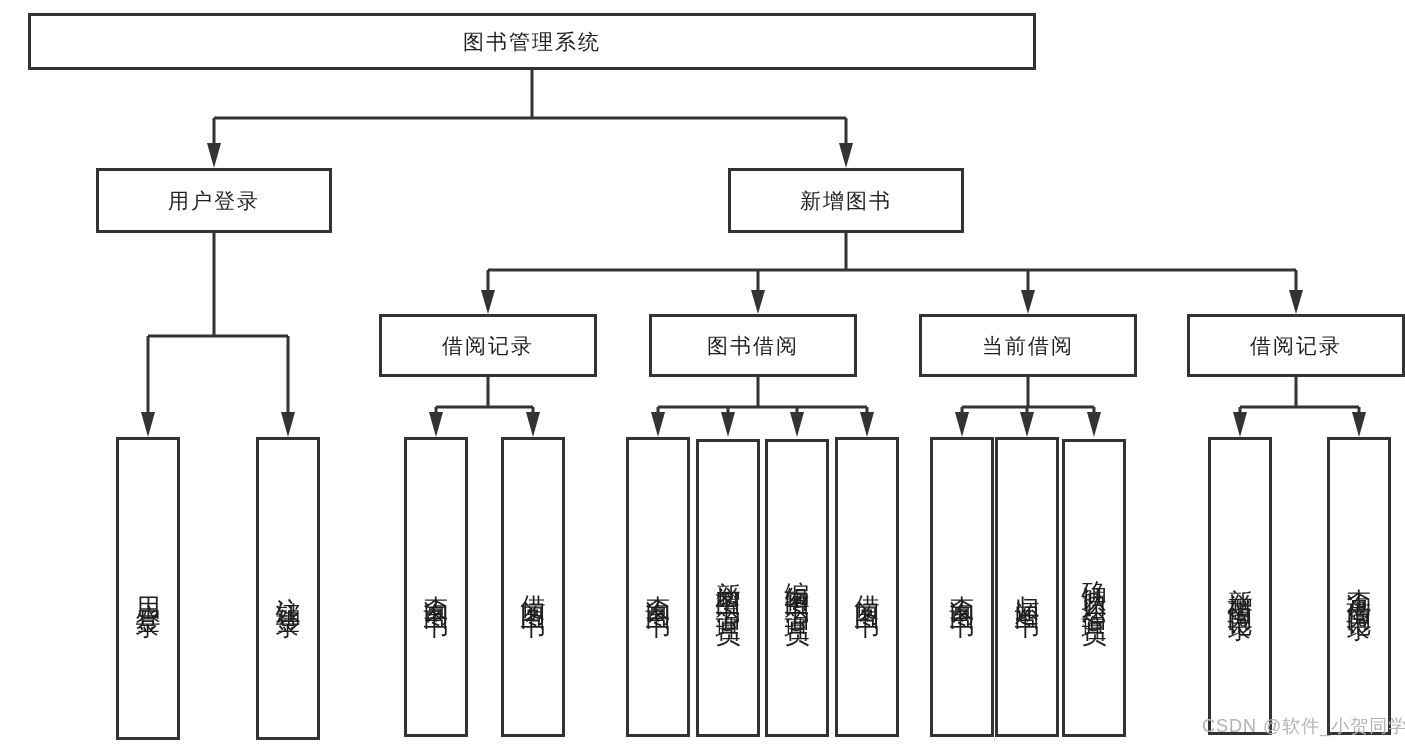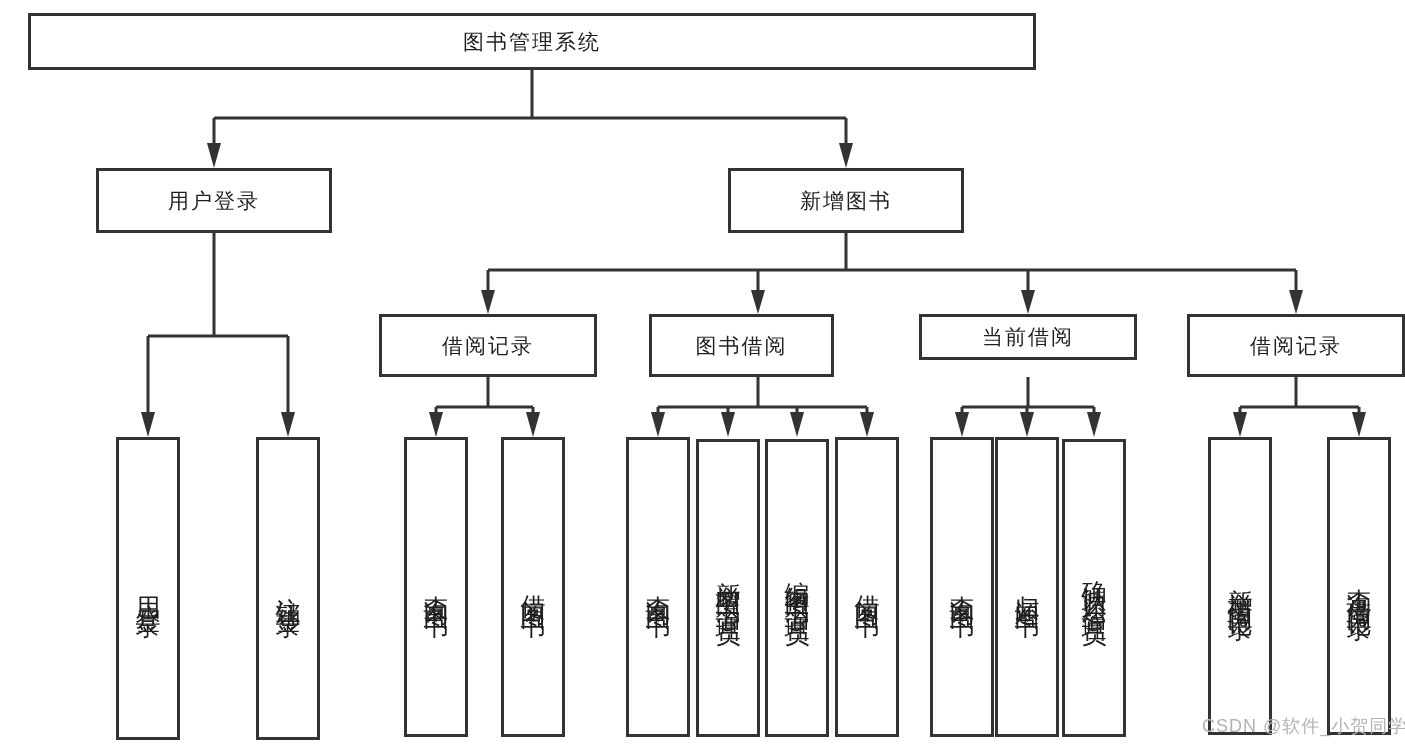--- a/index.html
+++ b/index.html
@@ -116,24 +116,24 @@
   <div class="box" style="left:80px; top:168px; width:236px; height:65px;">
     <span class="hlabel">用户登录</span>
   </div>
   <div class="box" style="left:712px; top:168px; width:236px; height:65px;">
     <span class="hlabel">新增图书</span>
   </div>
 
   <div class="box" style="left:363px; top:314px; width:218px; height:63px;">
     <span class="hlabel">借阅记录</span>
   </div>
-  <div class="box" style="left:633px; top:314px; width:185px; height:63px;">
+  <div class="box" style="left:633px; top:314px; width:208px; height:63px;">
     <span class="hlabel">图书借阅</span>
   </div>
-  <div class="box" style="left:903px; top:314px; width:218px; height:46px;">
+  <div class="box" style="left:903px; top:314px; width:218px; height:63px;">
     <span class="hlabel">当前借阅</span>
   </div>
   <div class="box" style="left:1171px; top:314px; width:218px; height:63px;">
     <span class="hlabel">借阅记录</span>
   </div>
 
   <div class="box" style="left:100px; top:437px; width:64px; height:303px;">
     <span class="vlabel">用户登录</span>
   </div>
   <div class="box" style="left:240px; top:437px; width:64px; height:303px;">

